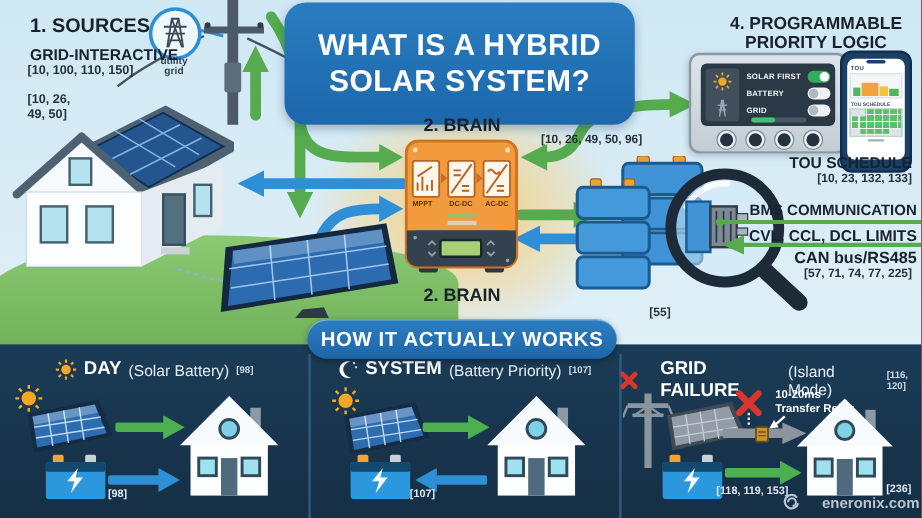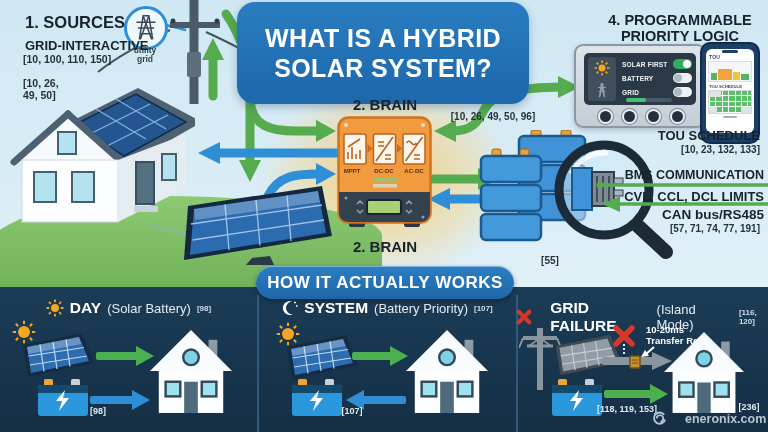--- a/index.html
+++ b/index.html
@@ -226,21 +226,21 @@
 
   <div class="abs hd ctr" style="left:330px;top:96px;width:110px;font-size:15px;z-index:8;">2. BRAIN</div>
   <div class="abs hd ctr" style="left:330px;top:238px;width:110px;font-size:15px;z-index:8;">2. BRAIN</div>
   <div class="abs refs ctr" style="left:447px;top:111px;width:92px;font-size:10px;z-index:8;">[10, 26, 49, 50, 96]</div>
 
   <div class="abs refs ctr" style="left:452px;top:255px;width:196px;font-size:10px;z-index:8;">[55]</div>
 
   <div class="abs hd rgt" style="left:600px;top:168px;width:164px;font-size:12.5px;z-index:8;">BMS COMMUNICATION</div>
   <div class="abs hd rgt" style="left:600px;top:189px;width:164px;font-size:13px;z-index:8;">CVL, CCL, DCL LIMITS</div>
   <div class="abs hd rgt" style="left:600px;top:207px;width:164px;font-size:13.5px;z-index:8;">CAN bus/RS485</div>
-  <div class="abs refs rgt" style="left:600px;top:223px;width:160px;font-size:10px;z-index:8;">[57, 71, 74, 77, 191]</div>
+  <div class="abs refs rgt" style="left:600px;top:223px;width:160px;font-size:10px;z-index:8;">[57, 71, 74, 77, 225]</div>
 
   <div class="abs hd ctr" style="left:594px;top:12px;width:172px;font-size:14.5px;z-index:8;">4. PROGRAMMABLE</div>
   <div class="abs hd ctr" style="left:594px;top:28px;width:172px;font-size:14.5px;z-index:8;">PRIORITY LOGIC</div>
   <div class="abs hd rgt" style="left:640px;top:128px;width:120px;font-size:13px;z-index:8;">TOU SCHEDULE</div>
   <div class="abs refs rgt" style="left:640px;top:144px;width:120px;font-size:10px;z-index:8;">[10, 23, 132, 133]</div>
 
   <div class="abs" id="cpanel">
     <div class="abs" id="cscreen">
       <div class="abs" id="ctile">
         <svg width="16" height="16" viewBox="0 0 16 16">

